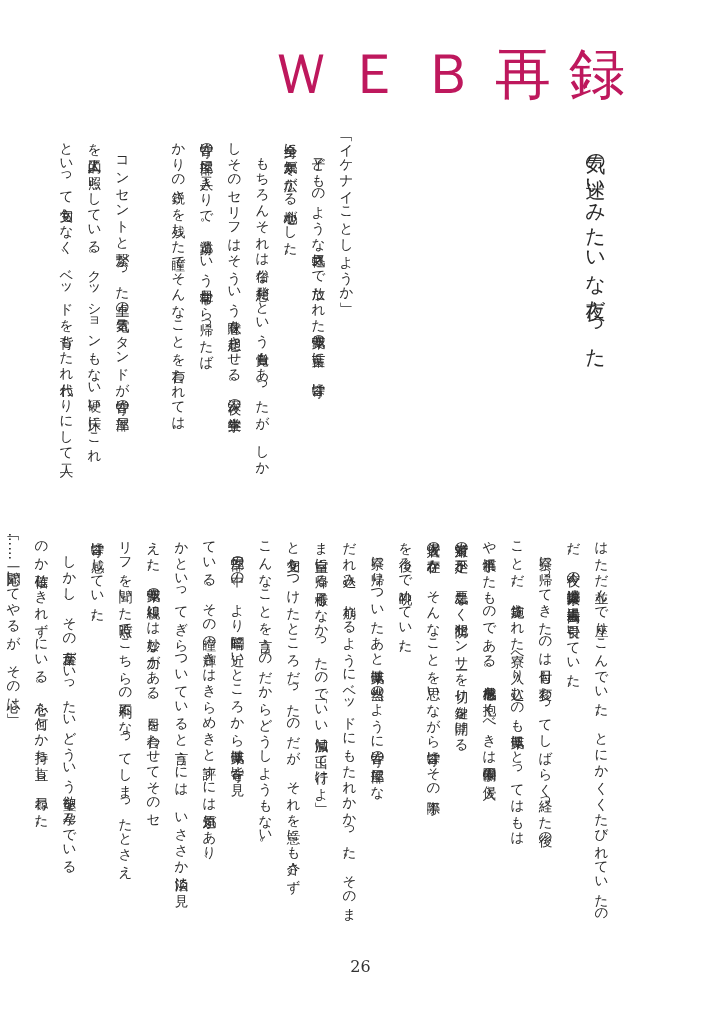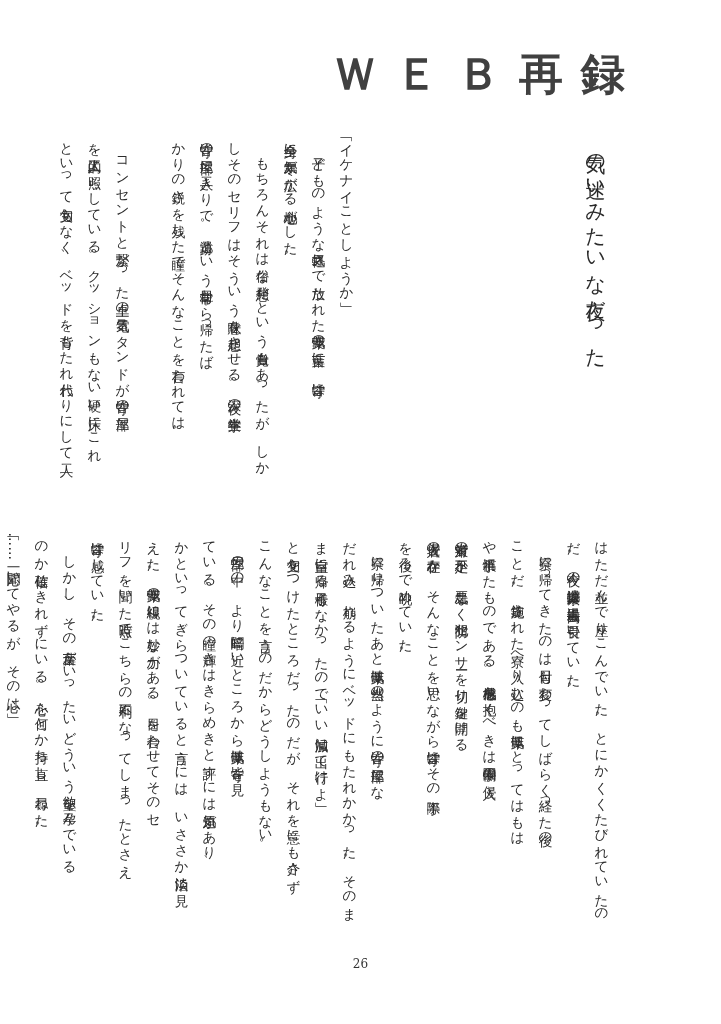--- a/index.html
+++ b/index.html
@@ -1,43 +1,43 @@
 <!DOCTYPE html>
 <html><head>
   <meta charset="utf-8">
   <style>
     html, body { margin: 0; padding: 0; background: #ffffff; }
     body { width: 721px; height: 1024px; position: relative; overflow: hidden;
            font-family: "DejaVu Sans", sans-serif; color: #2a2a2a; }
     .header-title {
       position: absolute; top: 38px; right: 78px;
       font-family: "DejaVu Serif", "Liberation Serif", serif;
-      font-size: 44px; line-height: 72px; letter-spacing: 18px;
-      color: #404040; white-space: nowrap; font-weight: bold;
+      font-size: 56px; line-height: 72px; letter-spacing: 18px;
+      color: #be185d; white-space: nowrap;
     }
     .subtitle {
       position: absolute; top: 140px; left: 582px;
       writing-mode: vertical-rl;
       font-size: 20px; line-height: 28px; letter-spacing: 1px;
       color: #2a2a2a;
     }
     .block {
       position: absolute;
       writing-mode: vertical-rl;
       font-size: 13.6px; line-height: 28px;
       letter-spacing: 0.5px;
       color: #2c2c2c;
     }
     .block .line { display: block; white-space: nowrap; }
     .block-top { top: 133px; right: 360px; height: 380px; width: 290px; }
     .block-bottom { top: 532px; right: 105px; height: 380px; width: 540px; }
     .page-number {
       position: absolute; top: 957px; left: 0; width: 721px; text-align: center;
       font-family: "DejaVu Serif", "Liberation Serif", serif;
-      font-size: 12px; color: #333;
+      font-size: 16px; color: #333;
     }
   </style>
 </head>
 <body>
 
 <div class="header-title">ＷＥＢ再録</div>
 
 <div class="subtitle">気の迷いみたいな夜だった</div>
 
 <div class="block block-top">

